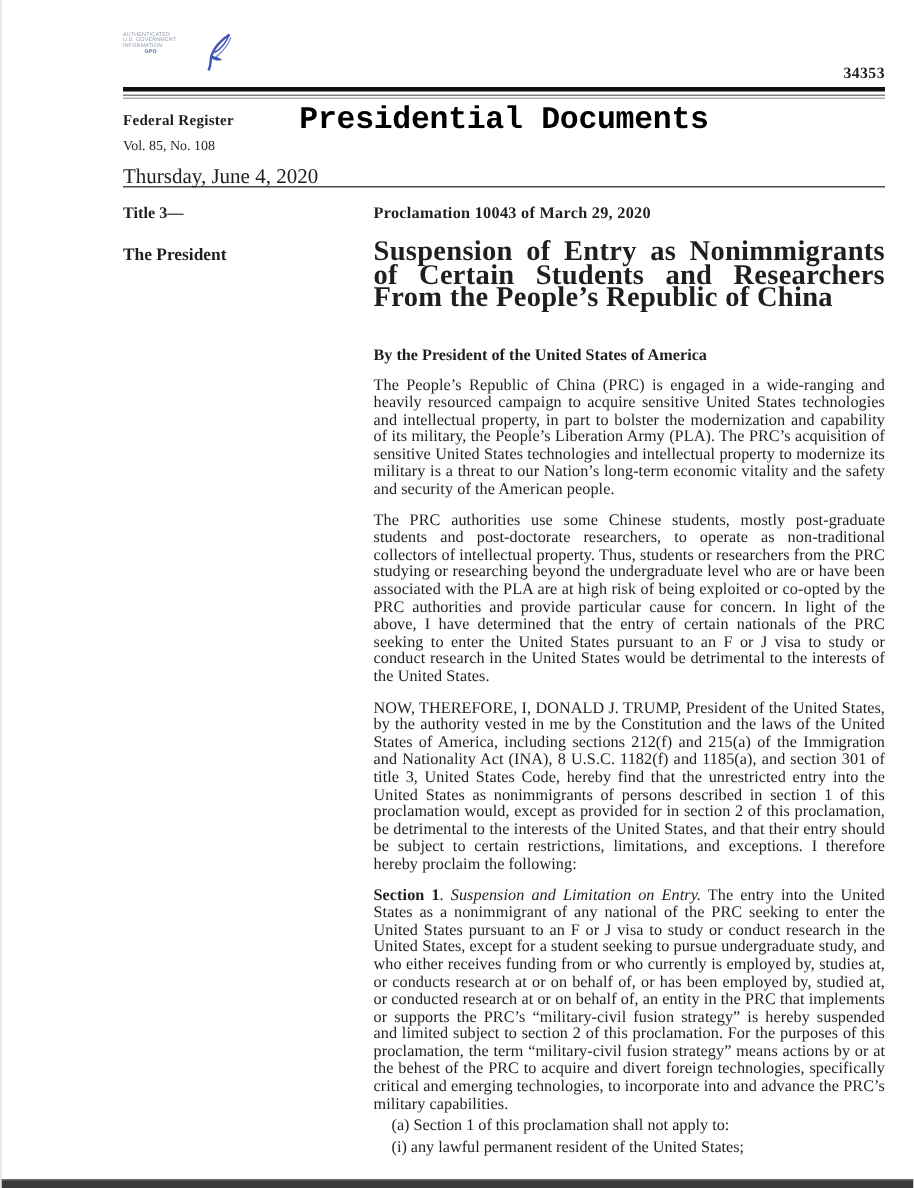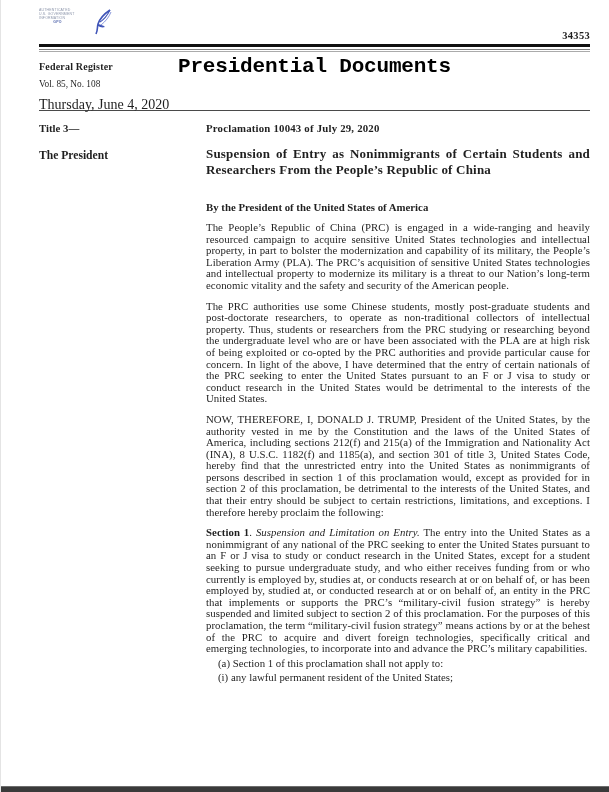--- a/index.html
+++ b/index.html
@@ -6,21 +6,21 @@
   body {
     width: 609px; height: 792px;
     background: #ffffff;
     position: relative;
     overflow: hidden;
     font-family: "Liberation Serif", "DejaVu Serif", serif;
     color: #1f1f1f;
     border-left: 1px solid #e4e4e4;
     box-sizing: border-box;
   }
-  .page-inner { padding: 6px 19px 0 38px; }
+  .page-inner { padding: 20px 19px 0 38px; margin-left: 43px; }
 
   
   .top-row {
     display: flex; justify-content: space-between; align-items: flex-end;
     height: 36px;
   }
   .gpo-logo { display: flex; align-items: flex-start; gap: 1px; margin-top: 2px; }
   .gpo-text-block {
     font-family: "Liberation Sans", sans-serif;
     color: #8d96ab;
@@ -55,21 +55,21 @@
 
   
   .main { display: flex; margin-top: 11px; }
   .col-left { width: 167px; flex-shrink: 0; }
   .title3 { font-weight: bold; font-size: 10.8px; }
   .president { font-weight: bold; font-size: 11.6px; margin-top: 15px; }
 
   .col-right { flex: 1; min-width: 0; }
   .proc-line { font-weight: bold; font-size: 10.8px; letter-spacing: 0.2px; }
   .doc-title {
-    font-weight: bold; font-size: 13px; line-height: 15.5px;
+    font-weight: bold; font-size: 19px; line-height: 15.5px;
     margin-top: 12px; text-align: justify; letter-spacing: 0.2px;
   }
   .byline { font-weight: bold; font-size: 10.8px; margin-top: 24px; }
   .subheading { font-weight: bold; font-size: 10.8px; margin-top: 12px; }
 
   .body-para {
     font-size: 10.8px; line-height: 11.6px; text-align: justify;
     margin: 9px 0 0 0; letter-spacing: 0.05px;
     hyphens: auto; -webkit-hyphens: auto;
   }
@@ -130,21 +130,21 @@
   <div class="header-divider"></div>
 
   <div class="main">
 
     <div class="col-left">
       <div class="title3">Title 3—</div>
       <div class="president">The President</div>
     </div>
 
     <div class="col-right">
-      <div class="proc-line">Proclamation 10043 of July 29, 2020</div>
+      <div class="proc-line">Proclamation 10043 of March 29, 2020</div>
 
       <div class="doc-title">Suspension of Entry as Nonimmigrants of Certain Students and Researchers From the People’s Republic of China</div>
 
       <div class="byline">By the President of the United States of America</div>
 
 
       <p class="body-para">The People’s Republic of China (PRC) is engaged in a wide-ranging and heavily resourced campaign to acquire sensitive United States technologies and intellectual property, in part to bolster the modernization and capability of its military, the People’s Liberation Army (PLA). The PRC’s acquisition of sensitive United States technologies and intellectual property to modernize its military is a threat to our Nation’s long-term economic vitality and the safety and security of the American people.</p>
 
       <p class="body-para">The PRC authorities use some Chinese students, mostly post-graduate students and post-doctorate researchers, to operate as non-traditional collectors of intellectual property. Thus, students or researchers from the PRC studying or researching beyond the undergraduate level who are or have been associated with the PLA are at high risk of being exploited or co-opted by the PRC authorities and provide particular cause for concern. In light of the above, I have determined that the entry of certain nationals of the PRC seeking to enter the United States pursuant to an F or J visa to study or conduct research in the United States would be detrimental to the interests of the United States.</p>
 

